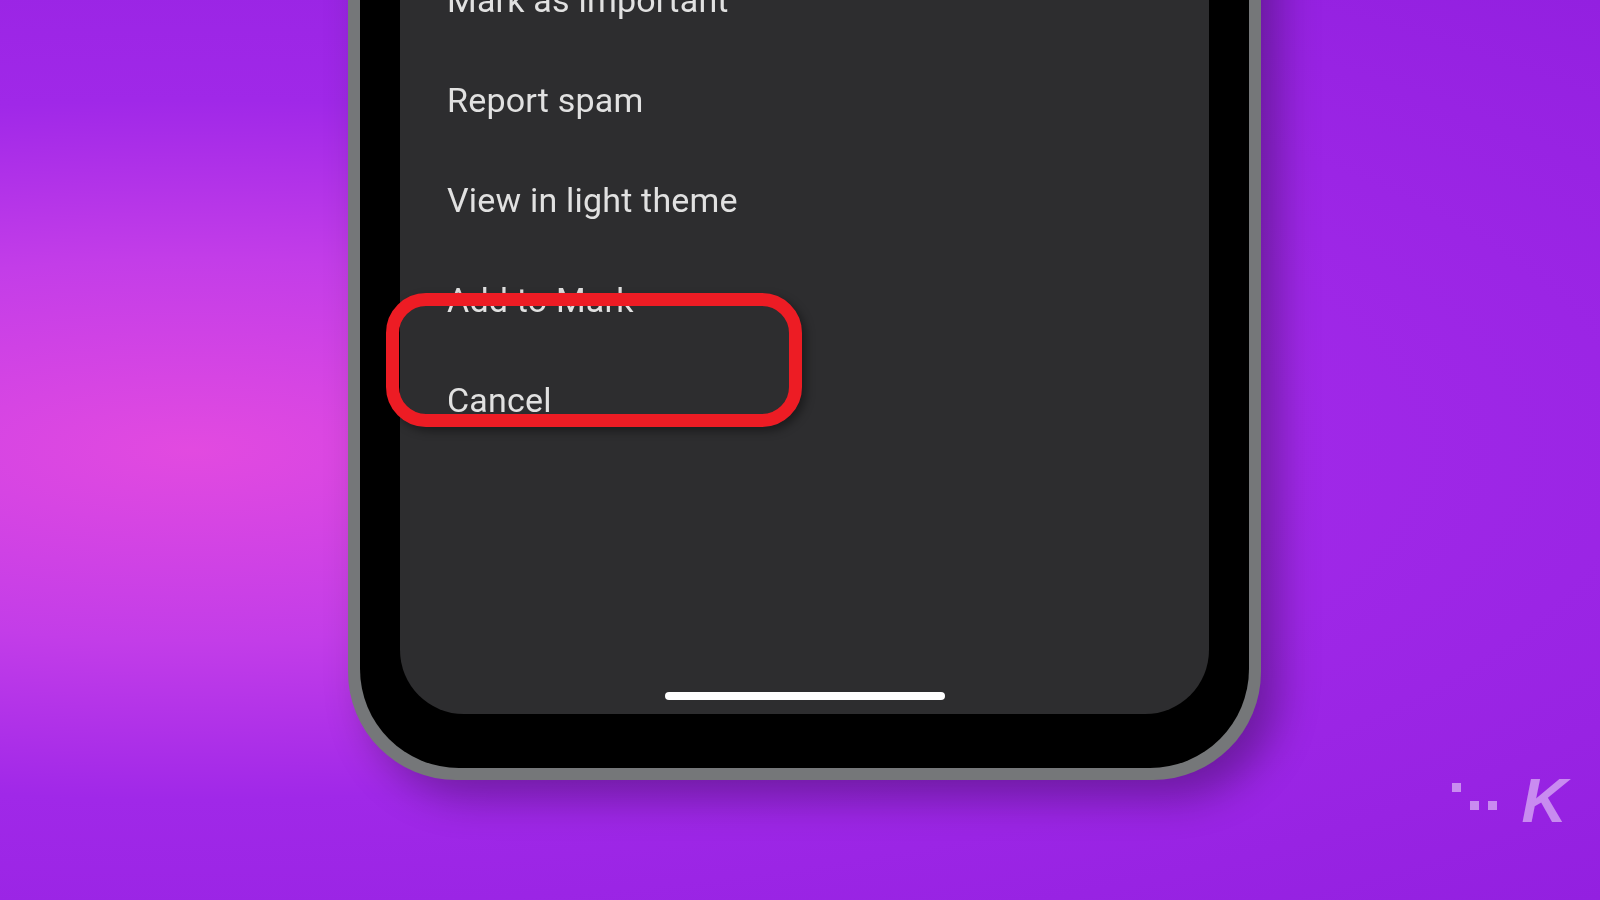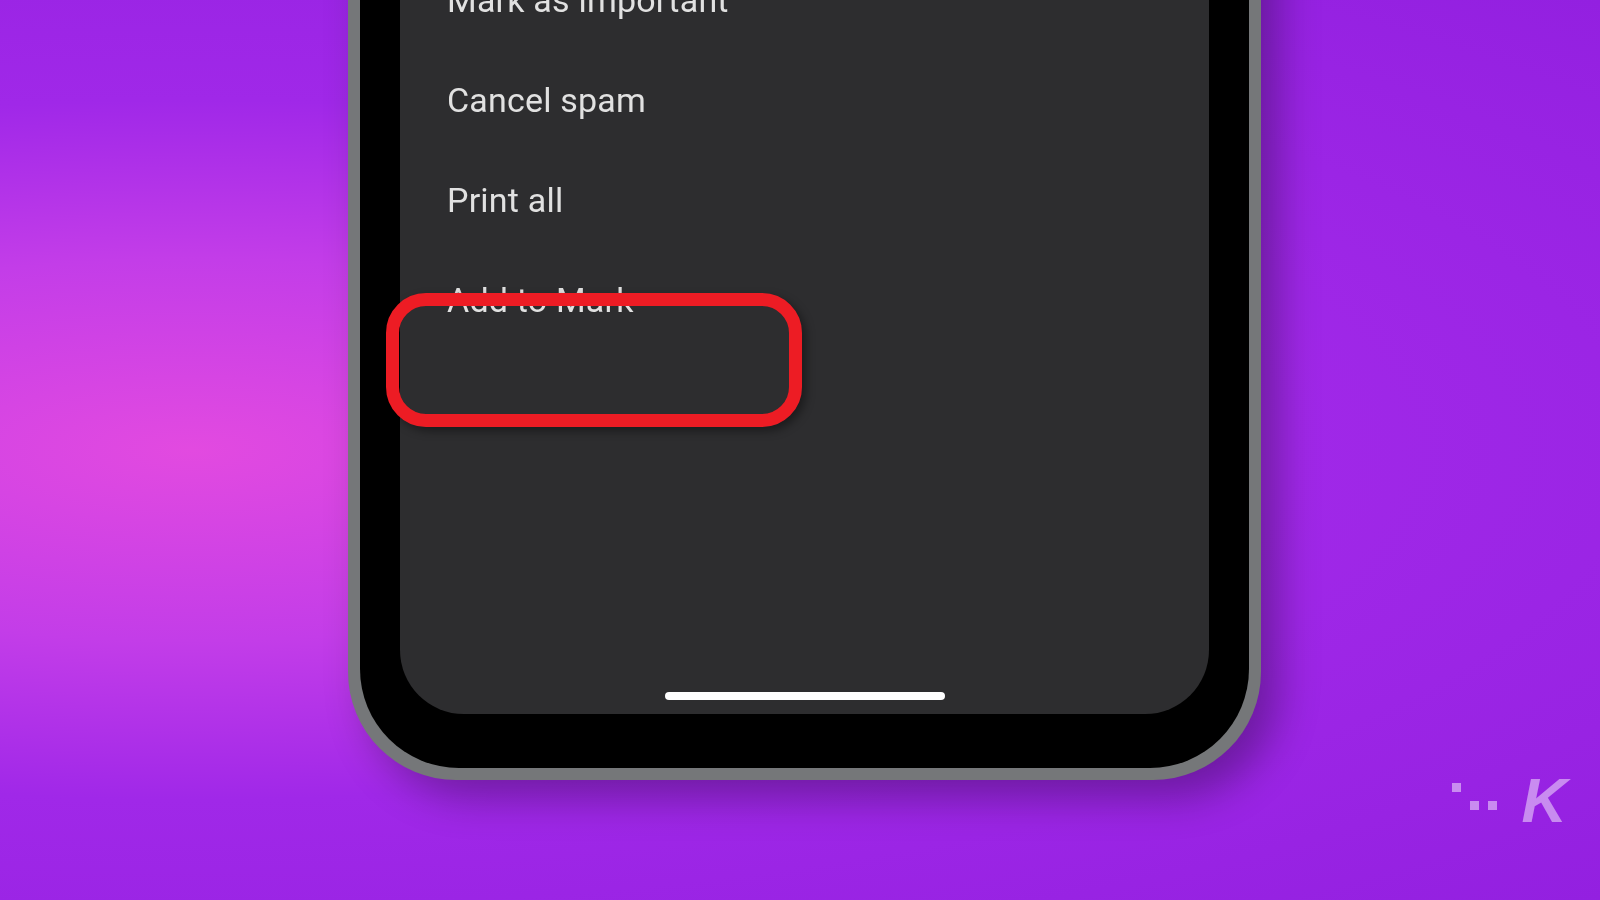--- a/index.html
+++ b/index.html
@@ -144,27 +144,30 @@
 
 <div class="phone-outer">
   <div class="phone-frame">
     <div class="phone-bezel">
       <div class="screen">
         <div class="menu">
           <div class="menu-item first-partial">
             <span>Mark as important</span>
           </div>
           <div class="menu-item">
-            <span>Cancel spam</span>
+            <span>Report spam</span>
           </div>
           <div class="menu-item">
-            <span>Print all</span>
+            <span>View in light theme</span>
           </div>
           <div class="menu-item">
             <span>Add to Mark</span>
+          </div>
+          <div class="menu-item">
+            <span>Cancel</span>
           </div>
         </div>
         <div class="home-indicator"></div>
       </div>
     </div>
   </div>
 </div>
 
 <div class="highlight-box"></div>
 

